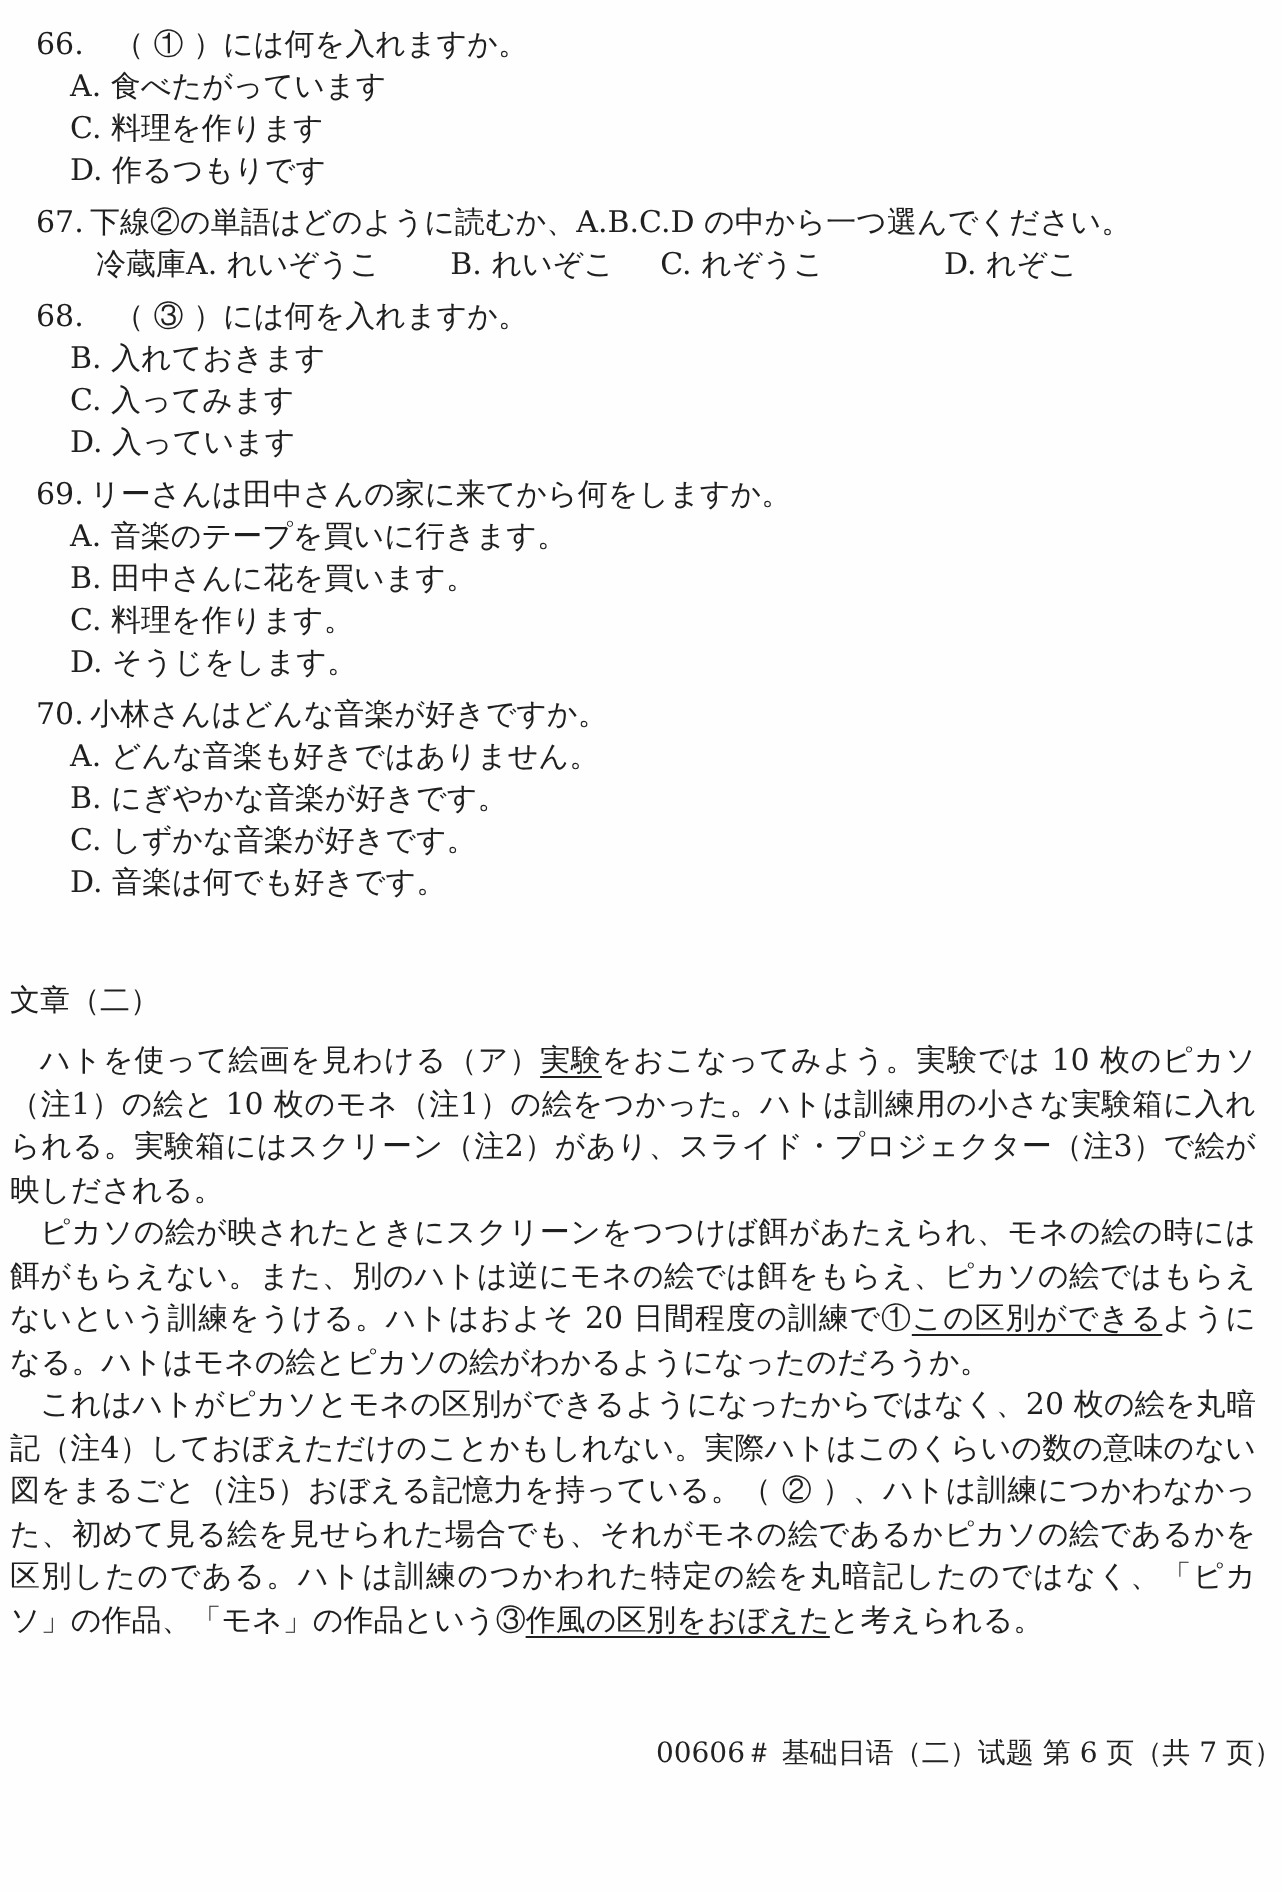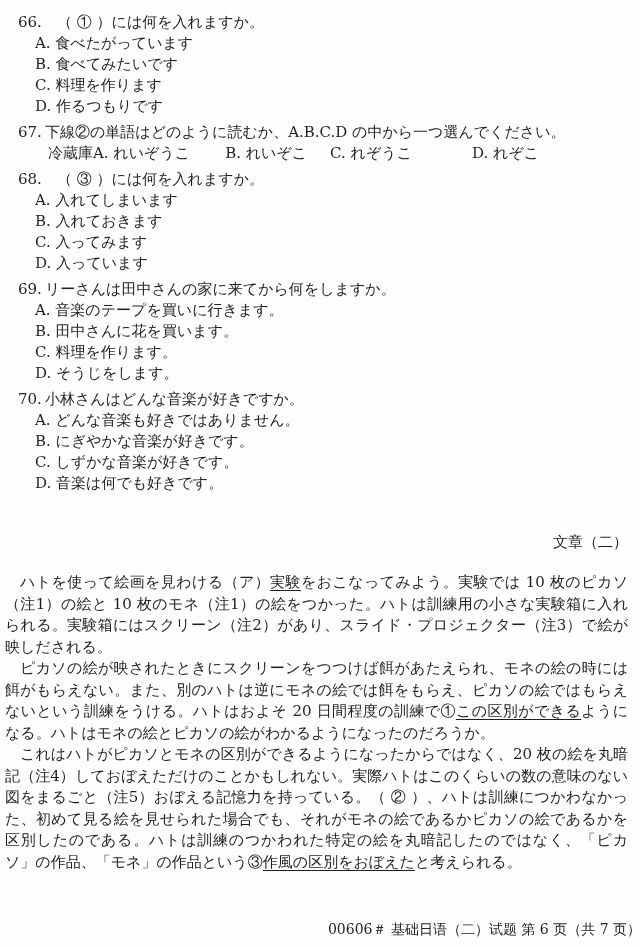--- a/index.html
+++ b/index.html
@@ -30,21 +30,21 @@
   .inline-row { display: flex; padding-left: 30px; line-height: 21px; }
   .inline-word { }
   .inline-opt-b { margin-left: 35px; }
   .inline-opt-c { margin-left: 23px; }
   .inline-opt-d { margin-left: 60px; }
   .inline-opt-a { margin-left: 0; }
   
   .passage { margin-top: 38px; padding-left: 5px; padding-right: 13px; }
   .passage-title {
     font-size: 15px; font-weight: normal;
-    text-align: right; line-height: 21px; margin-bottom: 19px;
+    text-align: left; line-height: 21px; margin-bottom: 9px;
   }
   .para {
     text-align: justify;
     text-indent: 1em;
     line-height: 21.5px;
   }
   .u { text-decoration: underline; text-underline-offset: 3px; }
   
   .footer {
     margin-top: 46px;
@@ -61,21 +61,20 @@
 
   <section class="questions">
 
     <div class="question">
       <div class="stem-row">
         <span class="qnum">66.</span>
         <span class="stem wide-gap">（ ① ）には何を入れますか。</span>
       </div>
       <ul class="options">
         <li>A. 食べたがっています</li>
-        <li>B. 食べてみたいです</li>
         <li>C. 料理を作ります</li>
         <li>D. 作るつもりです</li>
       </ul>
     </div>
 
     <div class="question">
       <div class="stem-row">
         <span class="qnum">67.</span>
         <span class="stem">下線②の単語はどのように読むか、A.B.C.D の中から一つ選んでください。</span>
       </div>
@@ -87,21 +86,20 @@
         <span class="inline-opt-d">D. れぞこ</span>
       </div>
     </div>
 
     <div class="question">
       <div class="stem-row">
         <span class="qnum">68.</span>
         <span class="stem wide-gap">（ ③ ）には何を入れますか。</span>
       </div>
       <ul class="options">
-        <li>A. 入れてしまいます</li>
         <li>B. 入れておきます</li>
         <li>C. 入ってみます</li>
         <li>D. 入っています</li>
       </ul>
     </div>
 
     <div class="question">
       <div class="stem-row">
         <span class="qnum">69.</span>
         <span class="stem">リーさんは田中さんの家に来てから何をしますか。</span>

